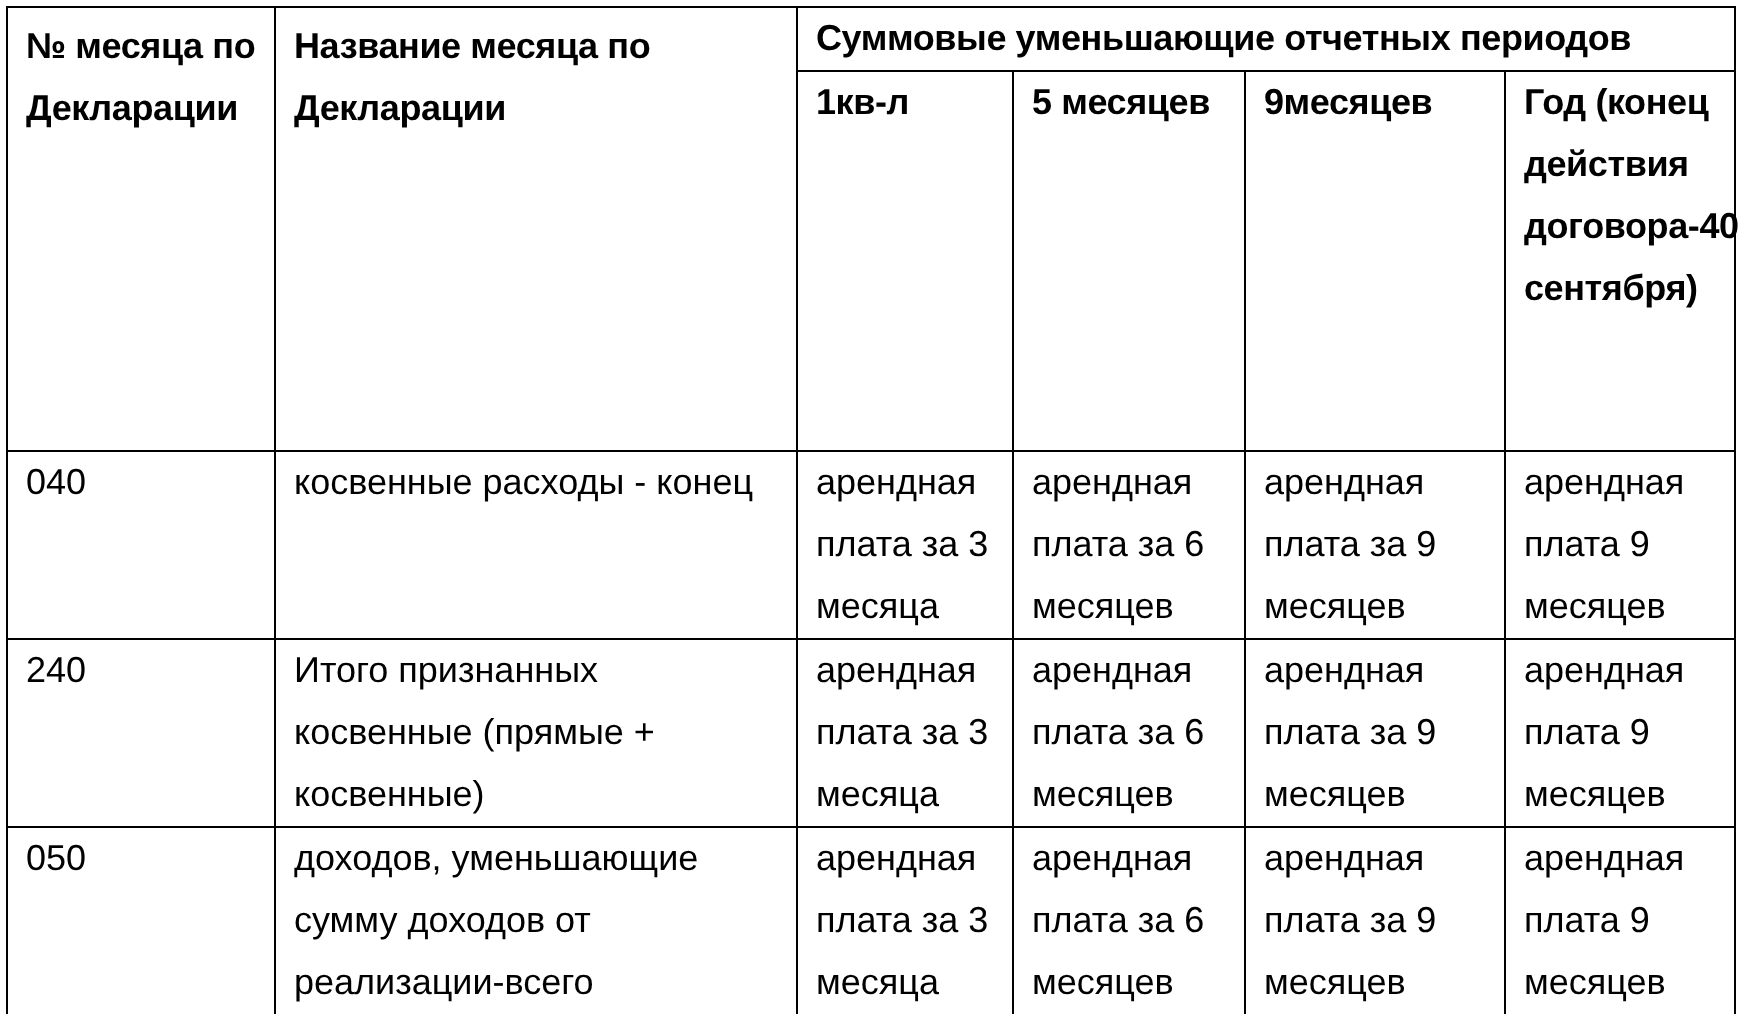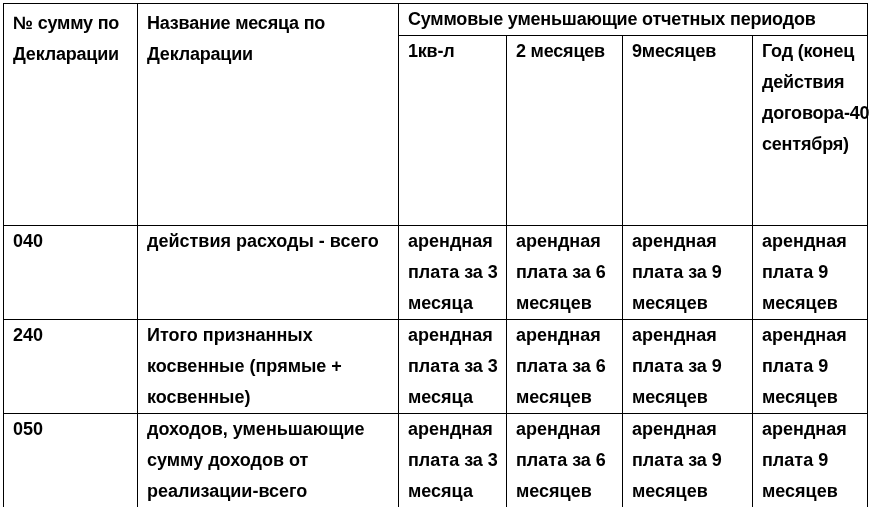--- a/index.html
+++ b/index.html
@@ -17,21 +17,21 @@
     vertical-align: top;
     text-align: left;
     padding: 0 6px 0 9px;
     font-size: 18px;
     line-height: 31px;
   }
   table.decl th { font-weight: bold; letter-spacing: -0.2px; }
   .h1 th { height: 31px; }
   .h2 th { height: 189px; }
   .hdr-main { padding-top: 4px !important; }
-  tbody td { height: 93px; font-weight: bold; }
+  tbody td { height: 93px; font-weight: normal; }
   .col0 { width: 134px; }
   .col1 { width: 261px; }
   .col2 { width: 108px; }
   .col3 { width: 116px; }
   .col4 { width: 130px; }
   .col5 { width: 115px; }
 </style>
 </head>
 <body>
 
@@ -39,35 +39,35 @@
   <colgroup>
     <col class="col0">
       <col class="col1">
       <col class="col2">
       <col class="col3">
       <col class="col4">
       <col class="col5">
   </colgroup>
   <thead>
     <tr class="h1">
-      <th rowspan="2" class="hdr-main">№ сумму по Декларации</th>
+      <th rowspan="2" class="hdr-main">№ месяца по Декларации</th>
       <th rowspan="2" class="hdr-main">Название месяца по Декларации</th>
       <th colspan="4">Суммовые уменьшающие  отчетных  периодов</th>
     </tr>
     <tr class="h2">
       <th>1кв-л</th>
-      <th>2 месяцев</th>
+      <th>5 месяцев</th>
       <th>9месяцев</th>
       <th>Год (конец действия договора-40 сентября)</th>
     </tr>
   </thead>
   <tbody>
     <tr>
       <td>040</td>
-      <td>действия расходы - всего</td>
+      <td>косвенные расходы - конец</td>
       <td>арендная плата за 3 месяца</td>
       <td>арендная плата за 6 месяцев</td>
       <td>арендная плата за 9 месяцев</td>
       <td>арендная плата 9 месяцев</td>
     </tr>
     <tr>
       <td>240</td>
       <td>Итого признанных косвенные (прямые + косвенные)</td>
       <td>арендная плата за 3 месяца</td>
       <td>арендная плата за 6 месяцев</td>

